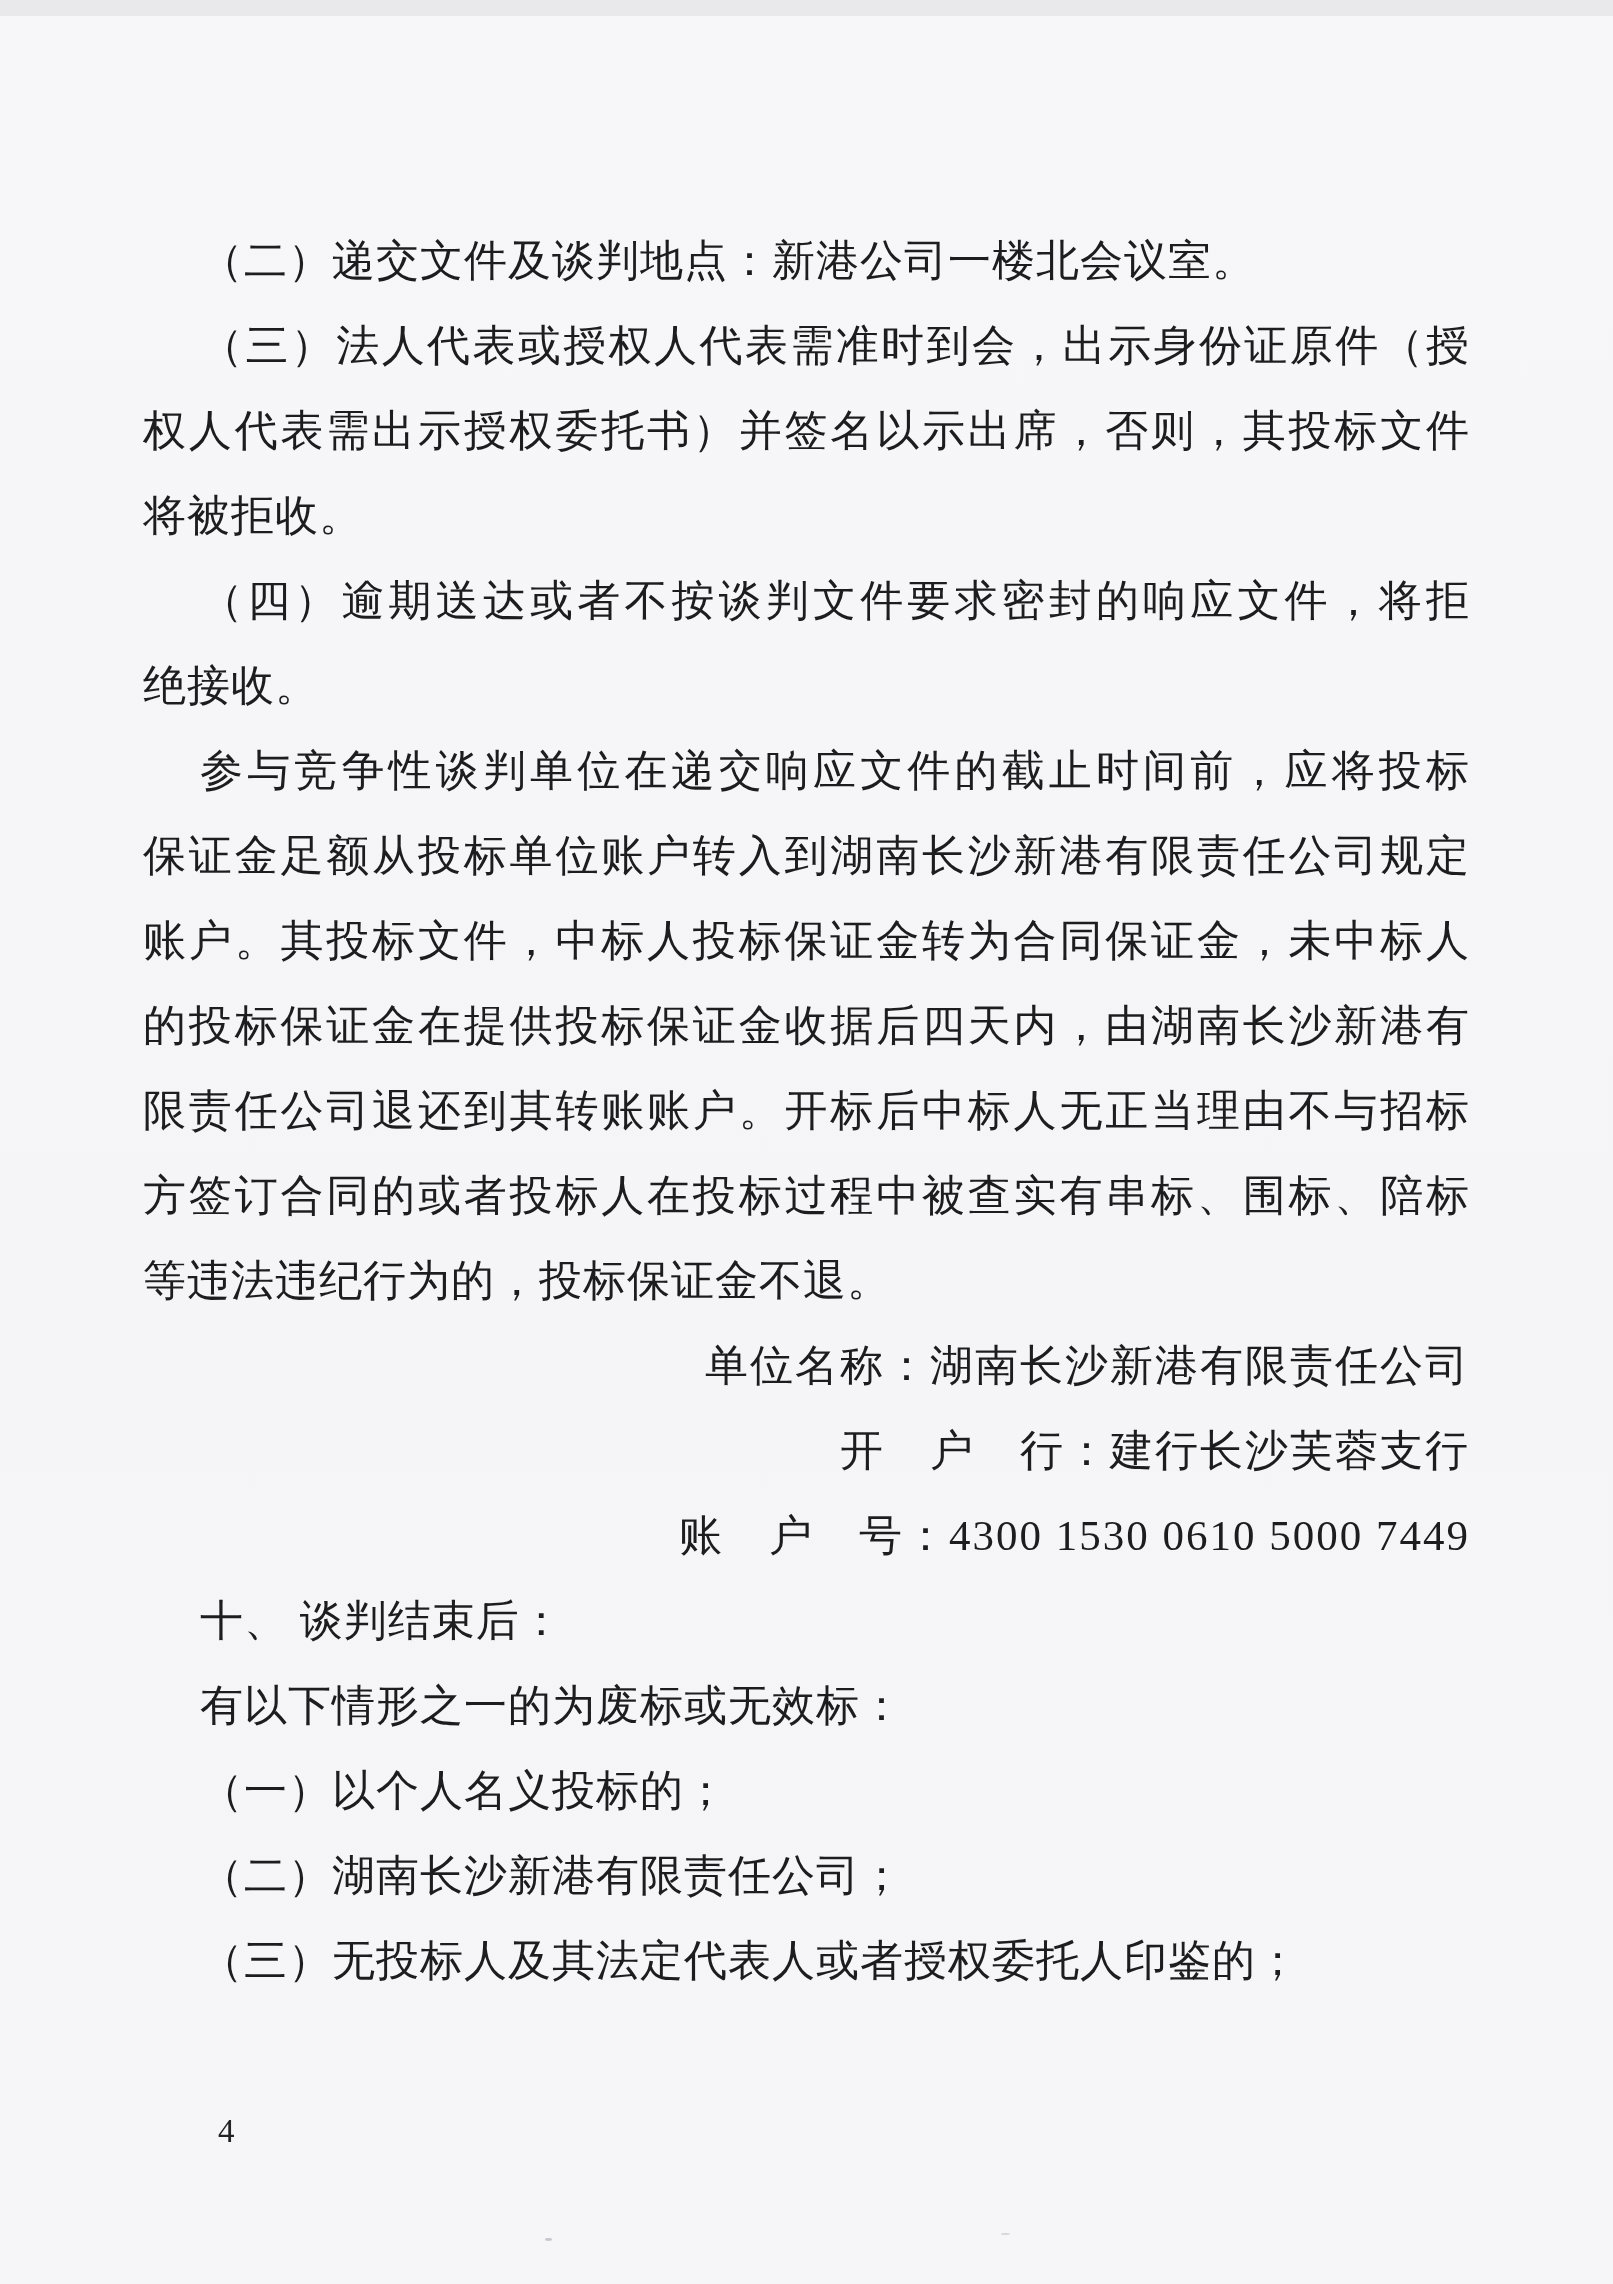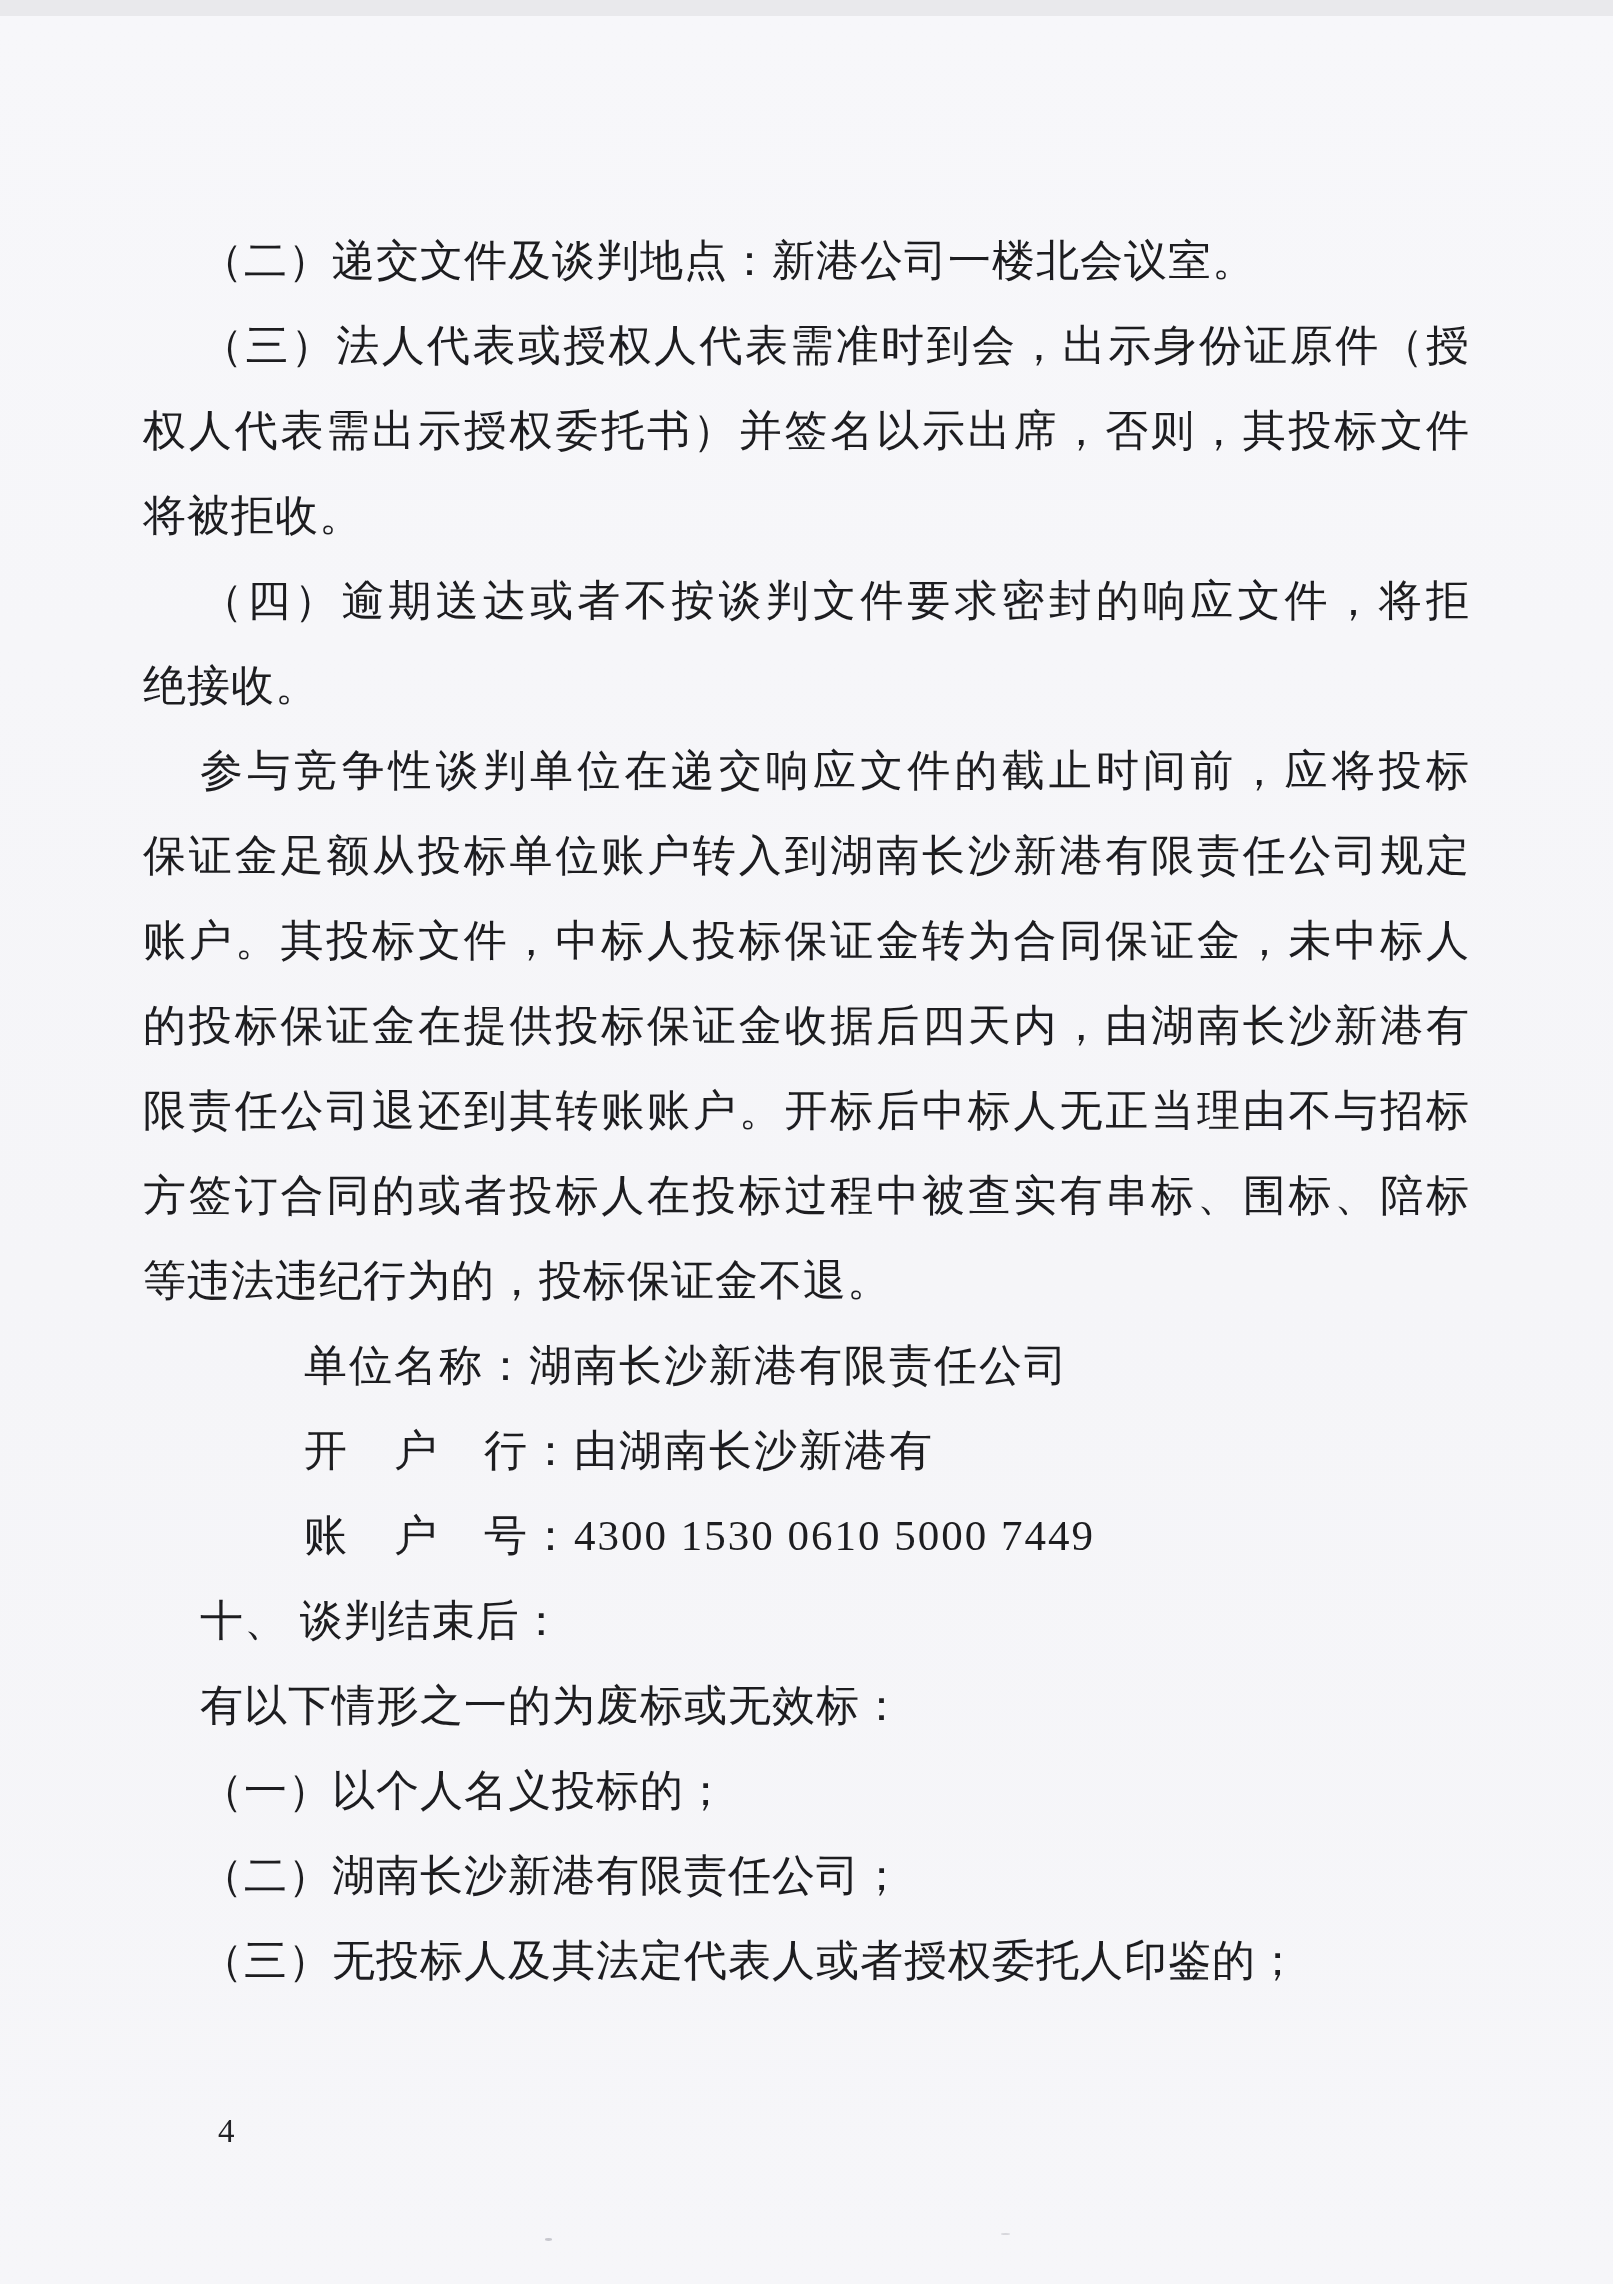--- a/index.html
+++ b/index.html
@@ -27,20 +27,21 @@
     text-align: left;
   }
   .fill {
     text-align: justify;
     text-align-last: justify;
   }
   .indent { text-indent: 57px; }
   .bank {
     margin-left: 161px;
     letter-spacing: 2px;
+    text-align: right;
   }
   .page-number {
     position: absolute;
     left: 218px;
     top: 2096px;
     font-size: 33px;
     line-height: 39px;
     color: #222226;
   }
   
@@ -65,21 +66,21 @@
     <div class="line indent fill">（四）逾期送达或者不按谈判文件要求密封的响应文件，将拒</div>
     <div class="line">绝接收。</div>
     <div class="line indent fill">参与竞争性谈判单位在递交响应文件的截止时间前，应将投标</div>
     <div class="line fill">保证金足额从投标单位账户转入到湖南长沙新港有限责任公司规定</div>
     <div class="line fill">账户。其投标文件，中标人投标保证金转为合同保证金，未中标人</div>
     <div class="line fill">的投标保证金在提供投标保证金收据后四天内，由湖南长沙新港有</div>
     <div class="line fill">限责任公司退还到其转账账户。开标后中标人无正当理由不与招标</div>
     <div class="line fill">方签订合同的或者投标人在投标过程中被查实有串标、围标、陪标</div>
     <div class="line">等违法违纪行为的，投标保证金不退。</div>
     <div class="line bank">单位名称：湖南长沙新港有限责任公司</div>
-    <div class="line bank">开　户　行：由湖南长沙新港有</div>
+    <div class="line bank">开　户　行：建行长沙芙蓉支行</div>
     <div class="line bank">账　户　号：4300 1530 0610 5000 7449</div>
     <div class="line indent">十、 谈判结束后：</div>
     <div class="line indent">有以下情形之一的为废标或无效标：</div>
     <div class="line indent">（一）以个人名义投标的；</div>
     <div class="line indent">（二）湖南长沙新港有限责任公司；</div>
     <div class="line indent">（三）无投标人及其法定代表人或者授权委托人印鉴的；</div>
   </div>
 
   <div class="page-number">4</div>
 

